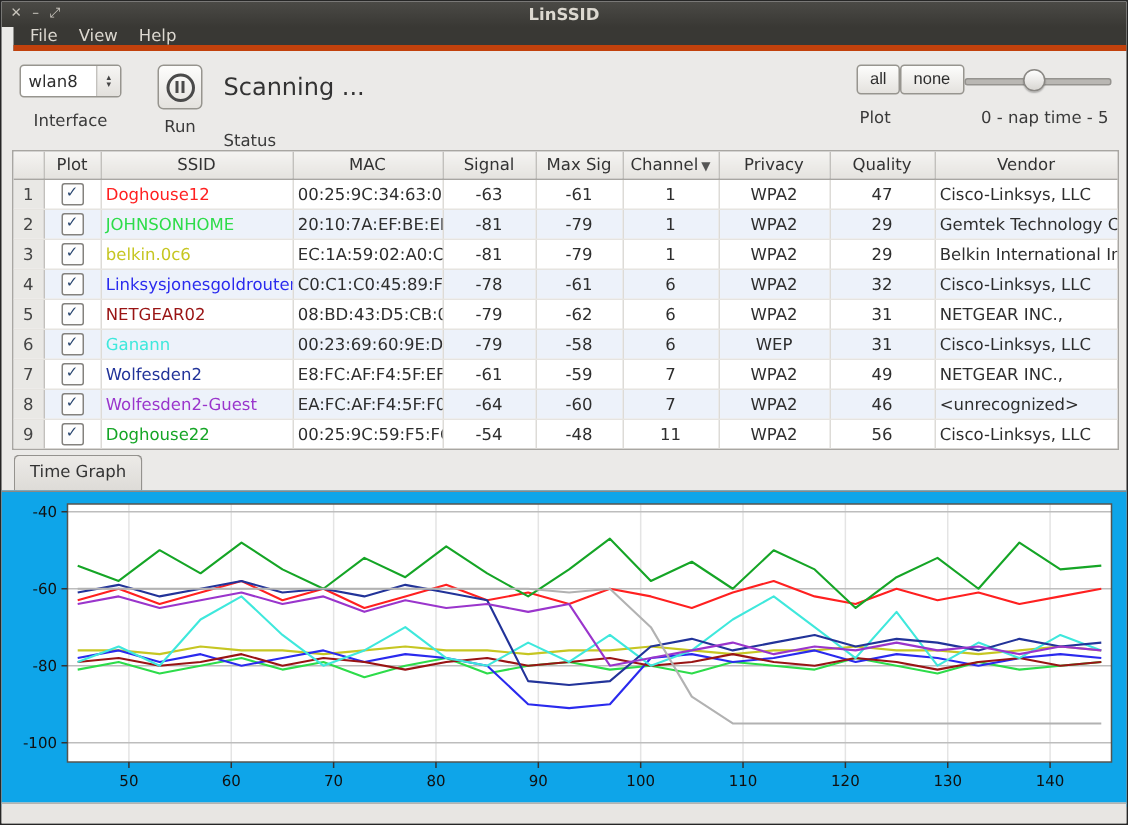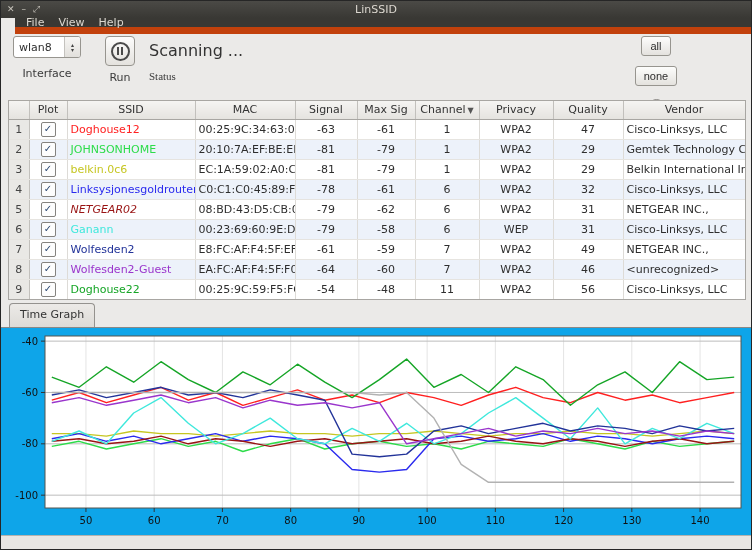--- a/index.html
+++ b/index.html
@@ -3,42 +3,42 @@
 <meta charset="utf-8">
 <style>
   html,body{margin:0;padding:0;background:#555;}
   body{width:752px;height:550px;overflow:hidden;font-family:"DejaVu Sans","Liberation Sans",sans-serif;font-size:11px;color:#2e2e2e;}
   .window{position:relative;width:752px;height:550px;background:#ebeae8;border:1px solid #262626;box-sizing:border-box;overflow:hidden;}
 
   
   .titlebar{position:absolute;top:0;left:0;right:0;height:17px;background:linear-gradient(#4b4a46,#393834);display:flex;align-items:center;}
   .winbtns{display:flex;gap:7px;padding-left:6px;z-index:2;}
   .winbtn{color:#c9c5bd;font-size:9px;line-height:17px;cursor:default;}
-  .win-title{position:absolute;left:0;right:0;text-align:center;color:#dcd8d0;font-weight:normal;font-size:11px;line-height:17px;}
-  .menubar{position:absolute;top:17px;left:14px;right:0;height:16px;background:#393834;border-bottom:7px solid #c2410c;display:flex;align-items:center;padding-left:4px;box-sizing:border-box;}
+  .win-title{position:absolute;left:0;right:0;text-align:center;color:#dcd8d0;font-weight:bold;font-size:11px;line-height:17px;}
+  .menubar{position:absolute;top:17px;left:8px;right:0;height:16px;background:#393834;border-bottom:4px solid #c2410c;display:flex;align-items:center;padding-left:4px;box-sizing:border-box;}
   .menu-item{color:#dcd8d0;padding:0 7px;line-height:16px;font-size:11px;}
 
   
-  .toolbar{position:absolute;top:26px;left:0;right:0;height:64px;}
+  .toolbar{position:absolute;top:33px;left:0;right:0;height:64px;}
   .tb-left{position:absolute;left:12px;top:9px;display:flex;align-items:flex-start;}
   .tb-col{display:flex;flex-direction:column;align-items:center;}
   .combo{width:68px;height:22px;background:#fff;border:1px solid #97958f;border-radius:3px;display:flex;align-items:center;box-sizing:border-box;overflow:hidden;}
   .combo-value{flex:1;padding-left:5px;}
   .combo-spin{width:15px;align-self:stretch;border-left:1px solid #c4c2be;display:flex;flex-direction:column;align-items:center;justify-content:center;font-size:6px;line-height:5px;color:#444;background:linear-gradient(#f7f6f4,#e2e0dc);}
   .tb-label{margin-top:9px;color:#3a3a3a;}
   .run-col{margin-left:24px;}
   .run-button{width:30px;height:30px;border:1px solid #97958f;border-radius:4px;background:linear-gradient(#fdfdfc,#e4e2de);display:flex;align-items:center;justify-content:center;padding:0;}
   .pause-circle{width:19px;height:19px;border:2px solid #4a4a4a;border-radius:50%;display:flex;align-items:center;justify-content:center;gap:2px;box-sizing:border-box;}
   .pause-bar{width:2px;height:8px;background:#4a4a4a;}
   .run-col .tb-label{margin-top:5px;text-align:right;}
   .status-col{margin-left:14px;align-items:flex-start;}
   .status-text{line-height:30px;font-size:16px;color:#333;}
-  .status-col .tb-label{margin-top:4px;align-self:flex-start;font-family:Liberation Serif, serif;}
+  .status-col .tb-label{margin-top:14px;align-self:flex-start;}
   .tb-right{position:absolute;right:10px;top:9px;width:170px;display:flex;flex-direction:column;}
-  .tb-right-row{display:flex;align-items:center;gap:10px;flex-direction:column;}
+  .tb-right-row{display:flex;align-items:center;gap:0;}
   .small-button{height:20px;padding:0 8px;font-size:11px;border:1px solid #97958f;border-radius:3px;background:linear-gradient(#fdfdfc,#e4e2de);color:#2e2e2e;}
   .slider{position:relative;width:74px;height:20px;flex:1;}
   .slider-track{position:absolute;top:9px;left:0;right:0;height:3px;background:#b9b7b3;border:1px solid #95938f;border-radius:2px;}
   .slider-knob{position:absolute;top:3px;left:40%;width:13px;height:13px;border-radius:50%;background:linear-gradient(#fefefe,#d8d6d2);border:1px solid #8a8884;box-shadow:0 1px 1px rgba(0,0,0,.25);}
   .tb-right-labels{display:flex;justify-content:space-between;margin-top:9px;color:#3a3a3a;padding:0 2px;}
 
   
   .table-wrap{position:absolute;top:99px;left:7px;width:738px;height:200px;background:#fff;border:1px solid #a8a6a2;box-sizing:border-box;overflow:hidden;}
   table.nettable{width:100%;border-collapse:collapse;table-layout:fixed;font-size:11px;}
   .nettable th{height:18px;font-weight:normal;color:#333;background:linear-gradient(#f5f4f2,#e5e3df);border-right:1px solid #c2c0bc;border-bottom:1px solid #a8a6a2;text-align:center;overflow:hidden;white-space:nowrap;padding:0 2px;box-sizing:border-box;}
@@ -198,21 +198,21 @@
             <td class="c">-78</td>
             <td class="c">-61</td>
             <td class="c">6</td>
             <td class="c">WPA2</td>
             <td class="c">32</td>
             <td>Cisco-Linksys, LLC</td>
           </tr>
           <tr>
             <td class="rownum">5</td>
             <td class="plotcell"><span class="checkbox">✓</span></td>
-            <td style="color: rgb(153, 20, 20); font-style: italic;">NETGEAR02</td>
+            <td style="color: rgb(153, 20, 20);">NETGEAR02</td>
             <td>08:BD:43:D5:CB:03</td>
             <td class="c">-79</td>
             <td class="c">-62</td>
             <td class="c">6</td>
             <td class="c">WPA2</td>
             <td class="c">31</td>
             <td>NETGEAR INC.,</td>
           </tr>
           <tr class="alt">
             <td class="rownum">6</td>

